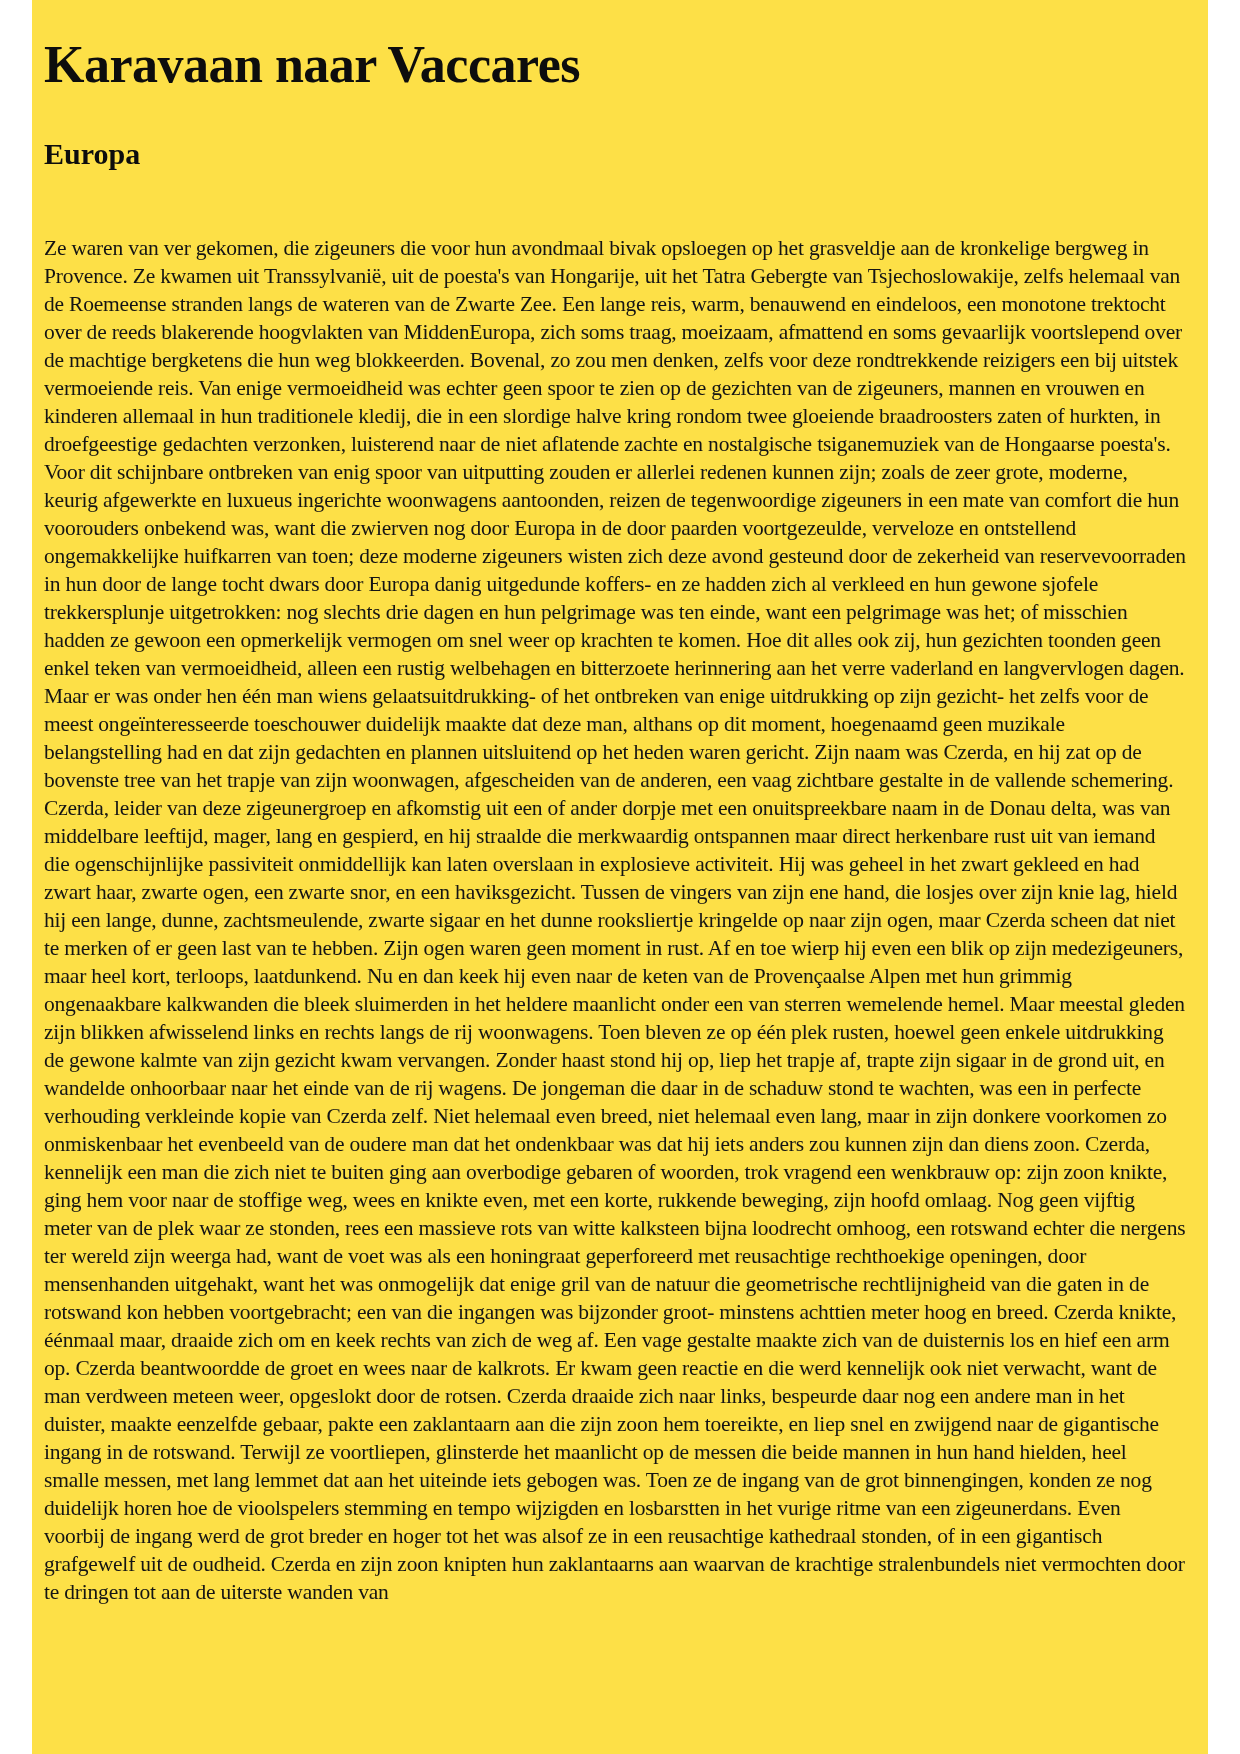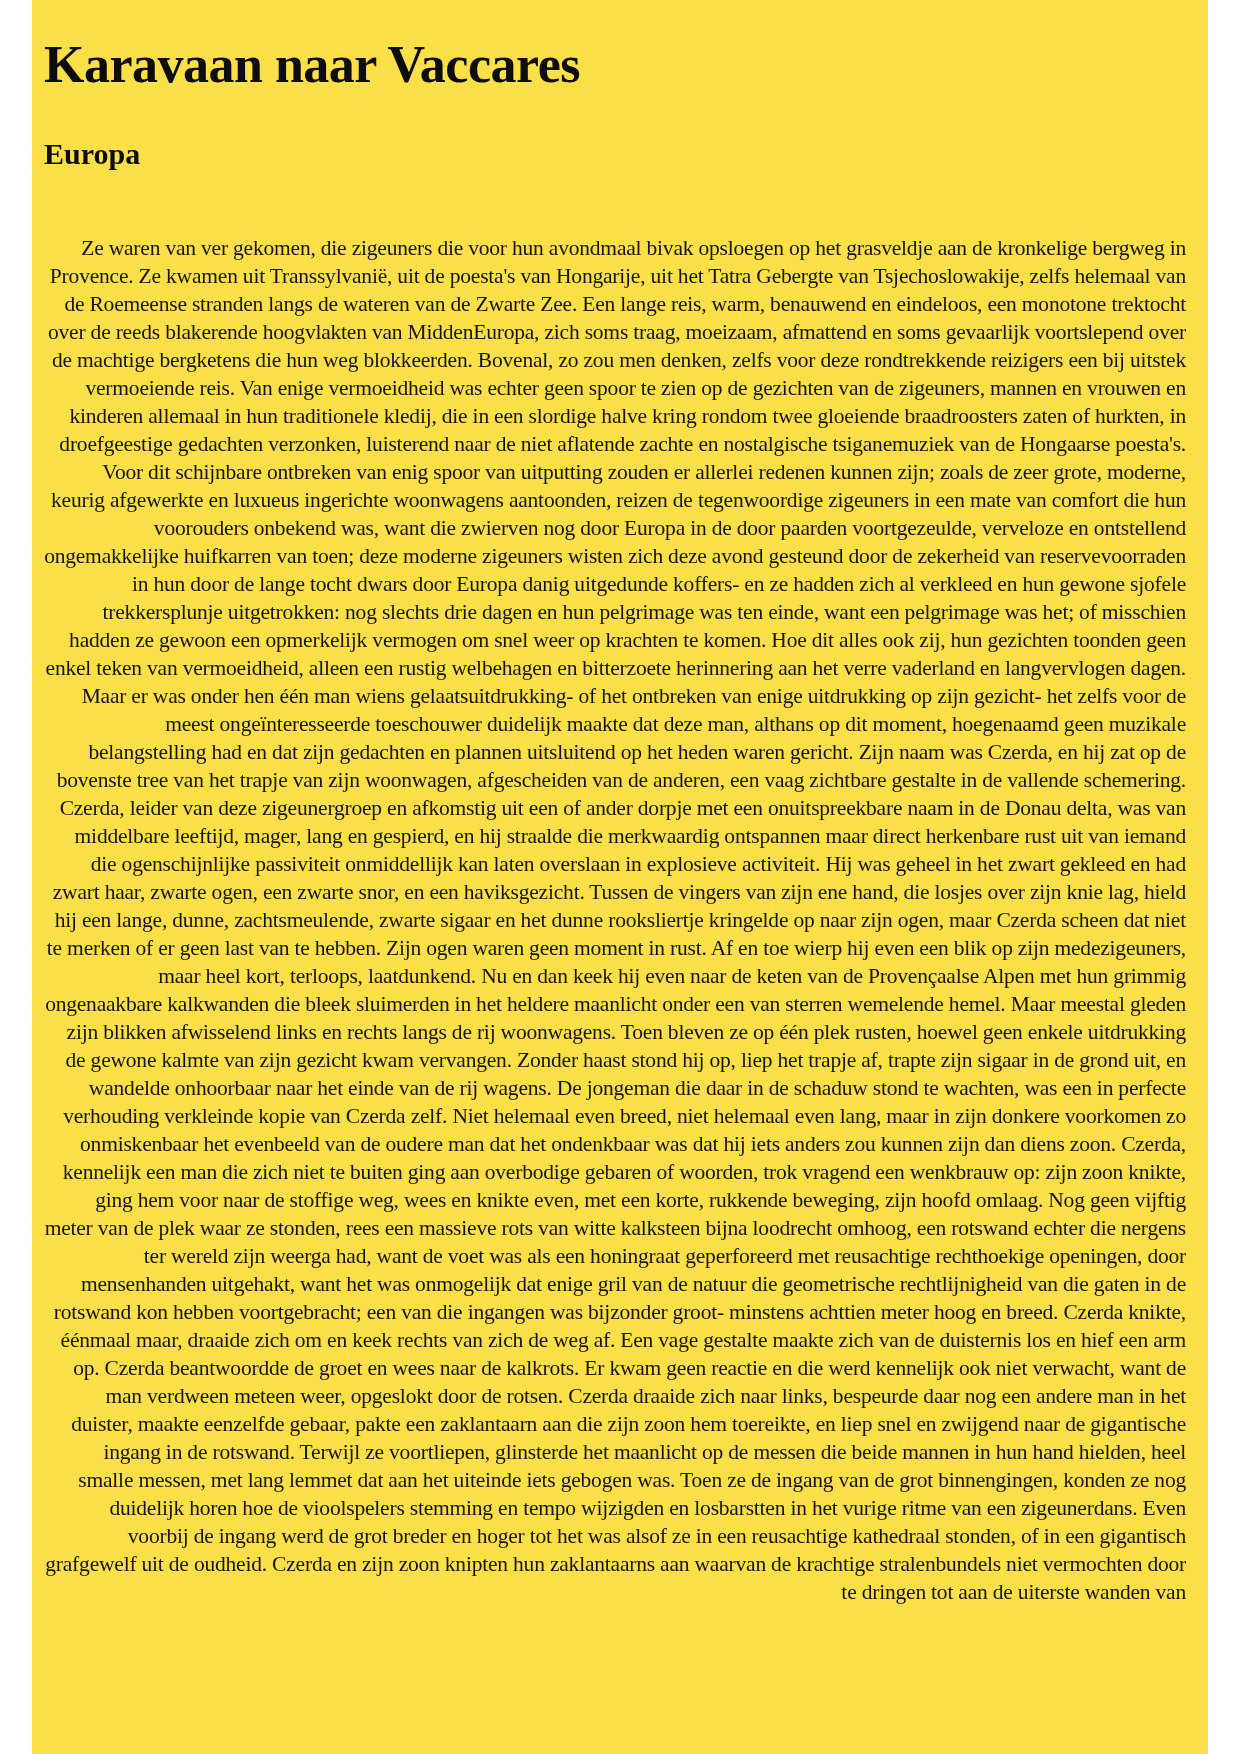--- a/index.html
+++ b/index.html
@@ -32,21 +32,21 @@
     font-size: 30px;
     line-height: 36px;
     font-weight: 700;
     color: #0d0d0d;
   }
   .body-paragraph {
     margin: 62px 0 0 0;
     font-size: 21.5px;
     line-height: 28px;
     letter-spacing: -0.2px;
-    text-align: right;
+    text-align: left;
     color: #141414;
   }
 </style>
 </head>
 <body>
 
 <div class="page">
   <h1 class="book-title">Karavaan naar Vaccares</h1>
   <h2 class="section-heading">Europa</h2>
   <p class="body-paragraph">Ze waren van ver gekomen, die zigeuners die voor hun avondmaal bivak opsloegen op het grasveldje aan de kronkelige bergweg in Provence. Ze kwamen uit Transsylvanië, uit de poesta's van Hongarije, uit het Tatra Gebergte van Tsjechoslowakije, zelfs helemaal van de Roemeense stranden langs de wateren van de Zwarte Zee. Een lange reis, warm, benauwend en eindeloos, een monotone trektocht over de reeds blakerende hoogvlakten van MiddenEuropa, zich soms traag, moeizaam, afmattend en soms gevaarlijk voortslepend over de machtige bergketens die hun weg blokkeerden. Bovenal, zo zou men denken, zelfs voor deze rondtrekkende reizigers een bij uitstek vermoeiende reis. Van enige vermoeidheid was echter geen spoor te zien op de gezichten van de zigeuners, mannen en vrouwen en kinderen allemaal in hun traditionele kledij, die in een slordige halve kring rondom twee gloeiende braadroosters zaten of hurkten, in droefgeestige gedachten verzonken, luisterend naar de niet aflatende zachte en nostalgische tsiganemuziek van de Hongaarse poesta's. Voor dit schijnbare ontbreken van enig spoor van uitputting zouden er allerlei redenen kunnen zijn; zoals de zeer grote, moderne, keurig afgewerkte en luxueus ingerichte woonwagens aantoonden, reizen de tegenwoordige zigeuners in een mate van comfort die hun voorouders onbekend was, want die zwierven nog door Europa in de door paarden voortgezeulde, verveloze en ontstellend ongemakkelijke huifkarren van toen; deze moderne zigeuners wisten zich deze avond gesteund door de zekerheid van reservevoorraden in hun door de lange tocht dwars door Europa danig uitgedunde koffers- en ze hadden zich al verkleed en hun gewone sjofele trekkersplunje uitgetrokken: nog slechts drie dagen en hun pelgrimage was ten einde, want een pelgrimage was het; of misschien hadden ze gewoon een opmerkelijk vermogen om snel weer op krachten te komen. Hoe dit alles ook zij, hun gezichten toonden geen enkel teken van vermoeidheid, alleen een rustig welbehagen en bitterzoete herinnering aan het verre vaderland en langvervlogen dagen. Maar er was onder hen één man wiens gelaatsuitdrukking- of het ontbreken van enige uitdrukking op zijn gezicht- het zelfs voor de meest ongeïnteresseerde toeschouwer duidelijk maakte dat deze man, althans op dit moment, hoegenaamd geen muzikale belangstelling had en dat zijn gedachten en plannen uitsluitend op het heden waren gericht. Zijn naam was Czerda, en hij zat op de bovenste tree van het trapje van zijn woonwagen, afgescheiden van de anderen, een vaag zichtbare gestalte in de vallende schemering. Czerda, leider van deze zigeunergroep en afkomstig uit een of ander dorpje met een onuitspreekbare naam in de Donau delta, was van middelbare leeftijd, mager, lang en gespierd, en hij straalde die merkwaardig ontspannen maar direct herkenbare rust uit van iemand die ogenschijnlijke passiviteit onmiddellijk kan laten overslaan in explosieve activiteit. Hij was geheel in het zwart gekleed en had zwart haar, zwarte ogen, een zwarte snor, en een haviksgezicht. Tussen de vingers van zijn ene hand, die losjes over zijn knie lag, hield hij een lange, dunne, zachtsmeulende, zwarte sigaar en het dunne rooksliertje kringelde op naar zijn ogen, maar Czerda scheen dat niet te merken of er geen last van te hebben. Zijn ogen waren geen moment in rust. Af en toe wierp hij even een blik op zijn medezigeuners, maar heel kort, terloops, laatdunkend. Nu en dan keek hij even naar de keten van de Provençaalse Alpen met hun grimmig ongenaakbare kalkwanden die bleek sluimerden in het heldere maanlicht onder een van sterren wemelende hemel. Maar meestal gleden zijn blikken afwisselend links en rechts langs de rij woonwagens. Toen bleven ze op één plek rusten, hoewel geen enkele uitdrukking de gewone kalmte van zijn gezicht kwam vervangen. Zonder haast stond hij op, liep het trapje af, trapte zijn sigaar in de grond uit, en wandelde onhoorbaar naar het einde van de rij wagens. De jongeman die daar in de schaduw stond te wachten, was een in perfecte verhouding verkleinde kopie van Czerda zelf. Niet helemaal even breed, niet helemaal even lang, maar in zijn donkere voorkomen zo onmiskenbaar het evenbeeld van de oudere man dat het ondenkbaar was dat hij iets anders zou kunnen zijn dan diens zoon. Czerda, kennelijk een man die zich niet te buiten ging aan overbodige gebaren of woorden, trok vragend een wenkbrauw op: zijn zoon knikte, ging hem voor naar de stoffige weg, wees en knikte even, met een korte, rukkende beweging, zijn hoofd omlaag. Nog geen vijftig meter van de plek waar ze stonden, rees een massieve rots van witte kalksteen bijna loodrecht omhoog, een rotswand echter die nergens ter wereld zijn weerga had, want de voet was als een honingraat geperforeerd met reusachtige rechthoekige openingen, door mensenhanden uitgehakt, want het was onmogelijk dat enige gril van de natuur die geometrische rechtlijnigheid van die gaten in de rotswand kon hebben voortgebracht; een van die ingangen was bijzonder groot- minstens achttien meter hoog en breed. Czerda knikte, éénmaal maar, draaide zich om en keek rechts van zich de weg af. Een vage gestalte maakte zich van de duisternis los en hief een arm op. Czerda beantwoordde de groet en wees naar de kalkrots. Er kwam geen reactie en die werd kennelijk ook niet verwacht, want de man verdween meteen weer, opgeslokt door de rotsen. Czerda draaide zich naar links, bespeurde daar nog een andere man in het duister, maakte eenzelfde gebaar, pakte een zaklantaarn aan die zijn zoon hem toereikte, en liep snel en zwijgend naar de gigantische ingang in de rotswand. Terwijl ze voortliepen, glinsterde het maanlicht op de messen die beide mannen in hun hand hielden, heel smalle messen, met lang lemmet dat aan het uiteinde iets gebogen was. Toen ze de ingang van de grot binnengingen, konden ze nog duidelijk horen hoe de vioolspelers stemming en tempo wijzigden en losbarstten in het vurige ritme van een zigeunerdans. Even voorbij de ingang werd de grot breder en hoger tot het was alsof ze in een reusachtige kathedraal stonden, of in een gigantisch grafgewelf uit de oudheid. Czerda en zijn zoon knipten hun zaklantaarns aan waarvan de krachtige stralenbundels niet vermochten door te dringen tot aan de uiterste wanden van</p>

